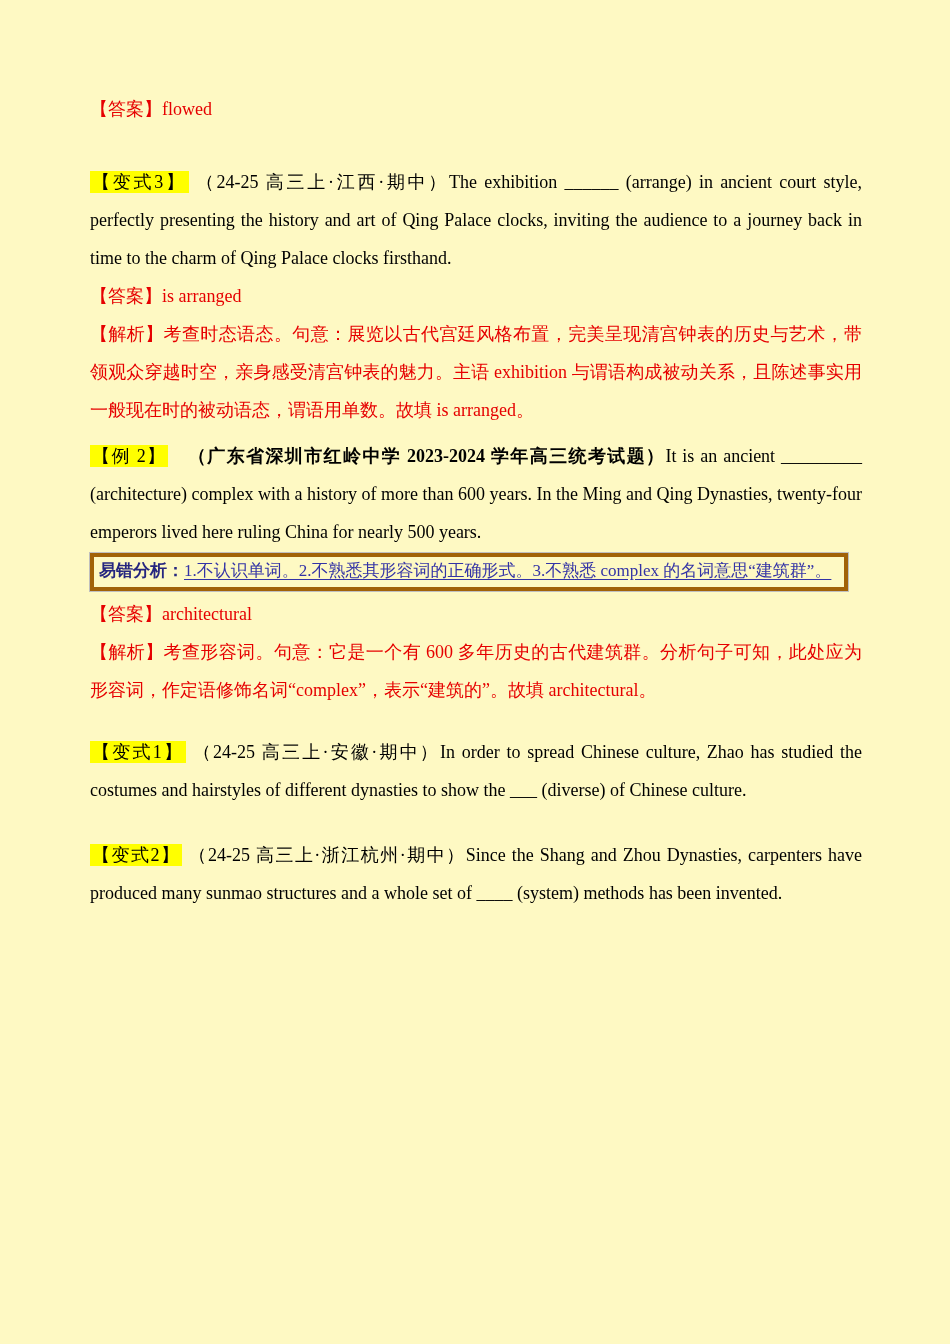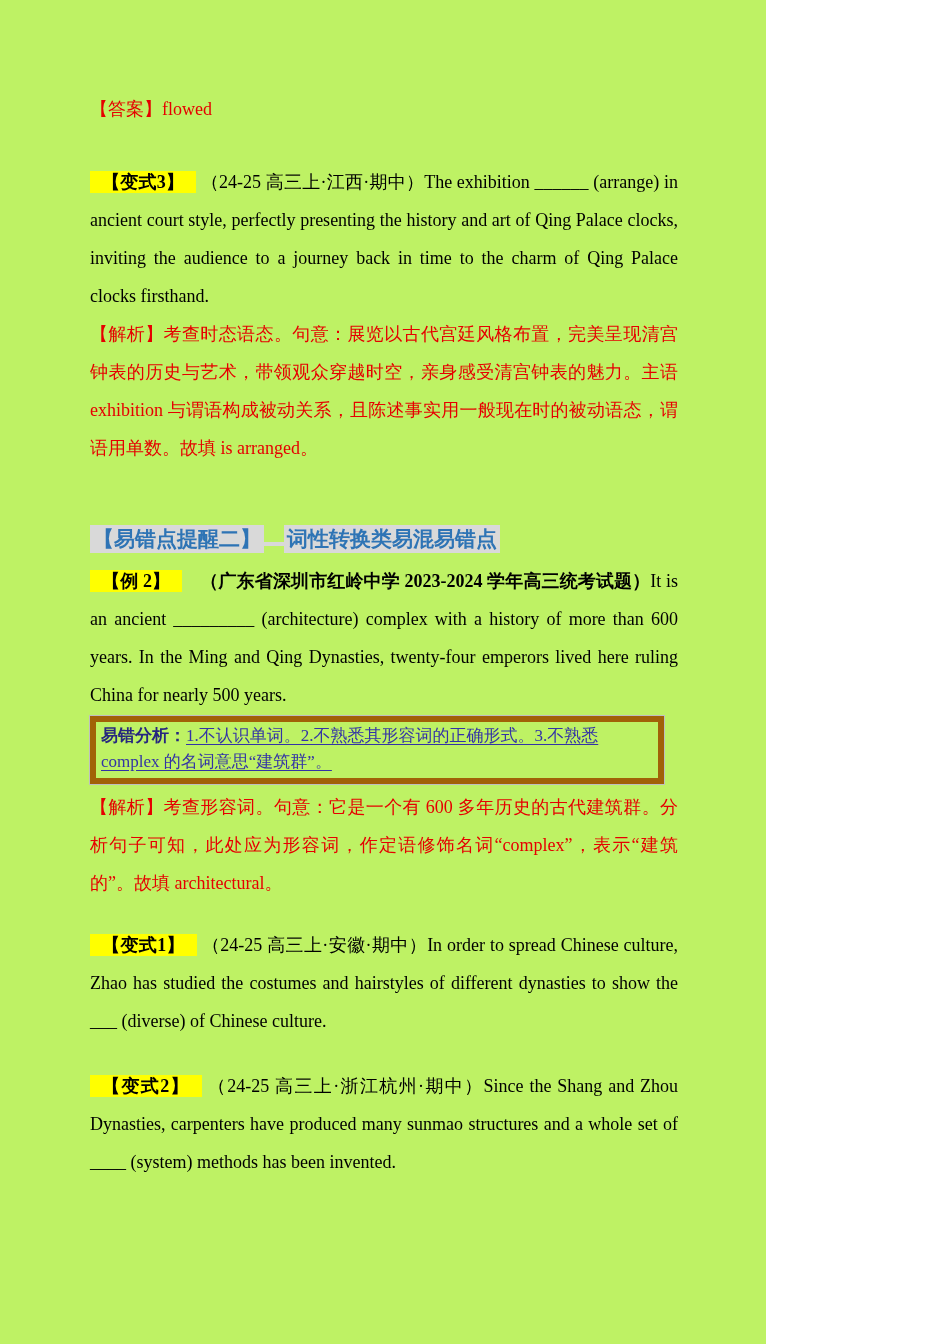--- a/index.html
+++ b/index.html
@@ -2,62 +2,62 @@
 <html><head>
 <meta charset="utf-8">
 <style>
   html, body {
     margin: 0;
     padding: 0;
     background: #ffffff;
   }
   .page {
     position: relative;
-    width: 766px;
+    width: 950px;
     height: 1344px;
-    background: #bef264;
+    background: #fef9c3;
     font-family: "Liberation Serif", "DejaVu Serif", serif;
     font-size: 18px;
     color: #000000;
     box-sizing: border-box;
     padding: 90px 88px 0 90px;
     overflow: hidden;
   }
   .para {
     line-height: 38px;
     text-align: justify;
     margin: 0;
   }
   .red { color: #e60000; }
   .label-hl {
     background: #ffff00;
-    font-weight: bold;
+    font-weight: normal;
     color: #000000;
-    padding: 1px 12px;
+    padding: 1px 2px;
   }
   .src { color: #000000; }
   .src-bold { color: #000000; font-weight: bold; }
   .section-heading {
     margin-top: 57px;
     line-height: 30px;
     font-size: 21px;
     font-weight: bold;
     color: #2e74b5;
   }
   .section-heading .hl-gray {
     background: #d9d9d9;
     padding: 2px 3px;
   }
   .heading-gap { display: inline-block; width: 14px; }
   .example-para { margin-top: 8px; }
   .variant3-para { margin-top: 35px; }
   .variant1-para { margin-top: 24px; }
   .variant2-para { margin-top: 27px; }
   .error-box {
-    border: 6px solid #a16207;
+    border: 4px solid #a16207;
     outline: 1px solid #bfbfbf;
     margin: 2px 14px 4px 0;
     padding: 1px 5px 3px 5px;
     line-height: 26px;
     font-size: 17px;
     text-align: left;
   }
   .error-box .eb-label {
     font-weight: bold;
     color: #26267f;
@@ -71,29 +71,30 @@
 </head>
 <body>
 
 <div class="page">
 
   <p class="para red"><span>【答案】</span><span>flowed</span></p>
 
 
   <p class="para variant3-para"><span class="label-hl">【变式3】</span> <span class="src">（24-25 高三上·江西·期中）</span><span>The exhibition ______ (arrange) in ancient court style, perfectly presenting the history and art of Qing Palace clocks, inviting the audience to a journey back in time to the charm of Qing Palace clocks firsthand.</span></p>
 
+  <p class="para red"><span>【答案】</span><span>is arranged</span></p>
 
   <p class="para red"><span>【解析】</span><span>考查时态语态。句意：展览以古代宫廷风格布置，完美呈现清宫钟表的历史与艺术，带领观众穿越时空，亲身感受清宫钟表的魅力。主语 exhibition 与谓语构成被动关系，且陈述事实用一般现在时的被动语态，谓语用单数。故填 is arranged。</span></p>
 
-  <p class="para section-heading"><span class="hl-gray">【易错点提醒二】</span><span class="hl-gray heading-gap"></span><span class="hl-gray">词性转换类易混易错点</span></p>
 
   <p class="para example-para"><span class="label-hl">【例 2】</span>　<span class="src-bold">（广东省深圳市红岭中学 2023-2024 学年高三统考试题）</span><span>It is an ancient _________ (architecture) complex with a history of more than 600 years. In the Ming and Qing Dynasties, twenty-four emperors lived here ruling China for nearly 500 years.</span></p>
 
   <div class="error-box"><span class="eb-label">易错分析：</span><span class="eb-text">1.不认识单词。2.不熟悉其形容词的正确形式。3.不熟悉 complex 的名词意思“建筑群”。</span></div>
 
+  <p class="para red"><span>【答案】</span><span>architectural</span></p>
 
   <p class="para red"><span>【解析】</span><span>考查形容词。句意：它是一个有 600 多年历史的古代建筑群。分析句子可知，此处应为形容词，作定语修饰名词“complex”，表示“建筑的”。故填 architectural。</span></p>
 
   <p class="para variant1-para"><span class="label-hl">【变式1】</span> <span class="src">（24-25 高三上·安徽·期中）</span><span>In order to spread Chinese culture, Zhao has studied the costumes and hairstyles of different dynasties to show the ___ (diverse) of Chinese culture.</span></p>
 
 
 
   <p class="para variant2-para"><span class="label-hl">【变式2】</span> <span class="src">（24-25 高三上·浙江杭州·期中）</span><span>Since the Shang and Zhou Dynasties, carpenters have produced many sunmao structures and a whole set of ____ (system) methods has been invented.</span></p>
 
 </div>

